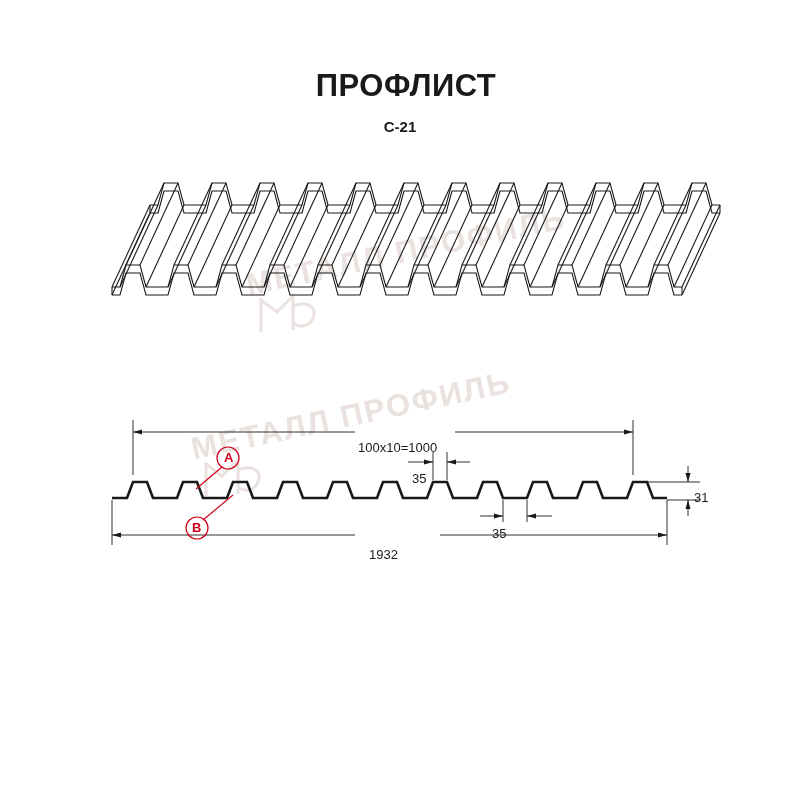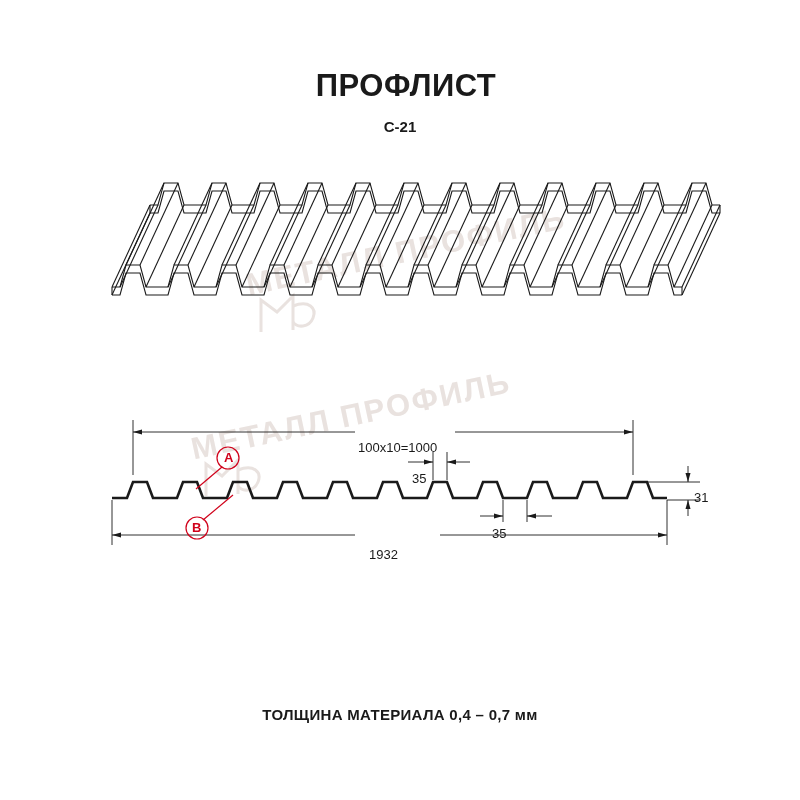--- a/index.html
+++ b/index.html
@@ -315,14 +315,13 @@
 
   <div class="dim-label" style="left:358px; top:418px;">100х10=1000</div>
   <div class="dim-label" style="left:369px; top:525px;">1932</div>
   <div class="dim-label" style="left:412px; top:449px;">35</div>
   <div class="dim-label" style="left:492px; top:504px;">35</div>
   <div class="dim-label" style="left:694px; top:468px;">31</div>
 
   <div class="balloon-label" style="left:224px; top:450px;">A</div>
   <div class="balloon-label" style="left:192px; top:520px;">B</div>
 
-  <div class="footer-note">ТОЛЩИНА МАТЕРИАЛА 0,4 – 0,7 мм</div>
 </div>
 
 </body></html>

